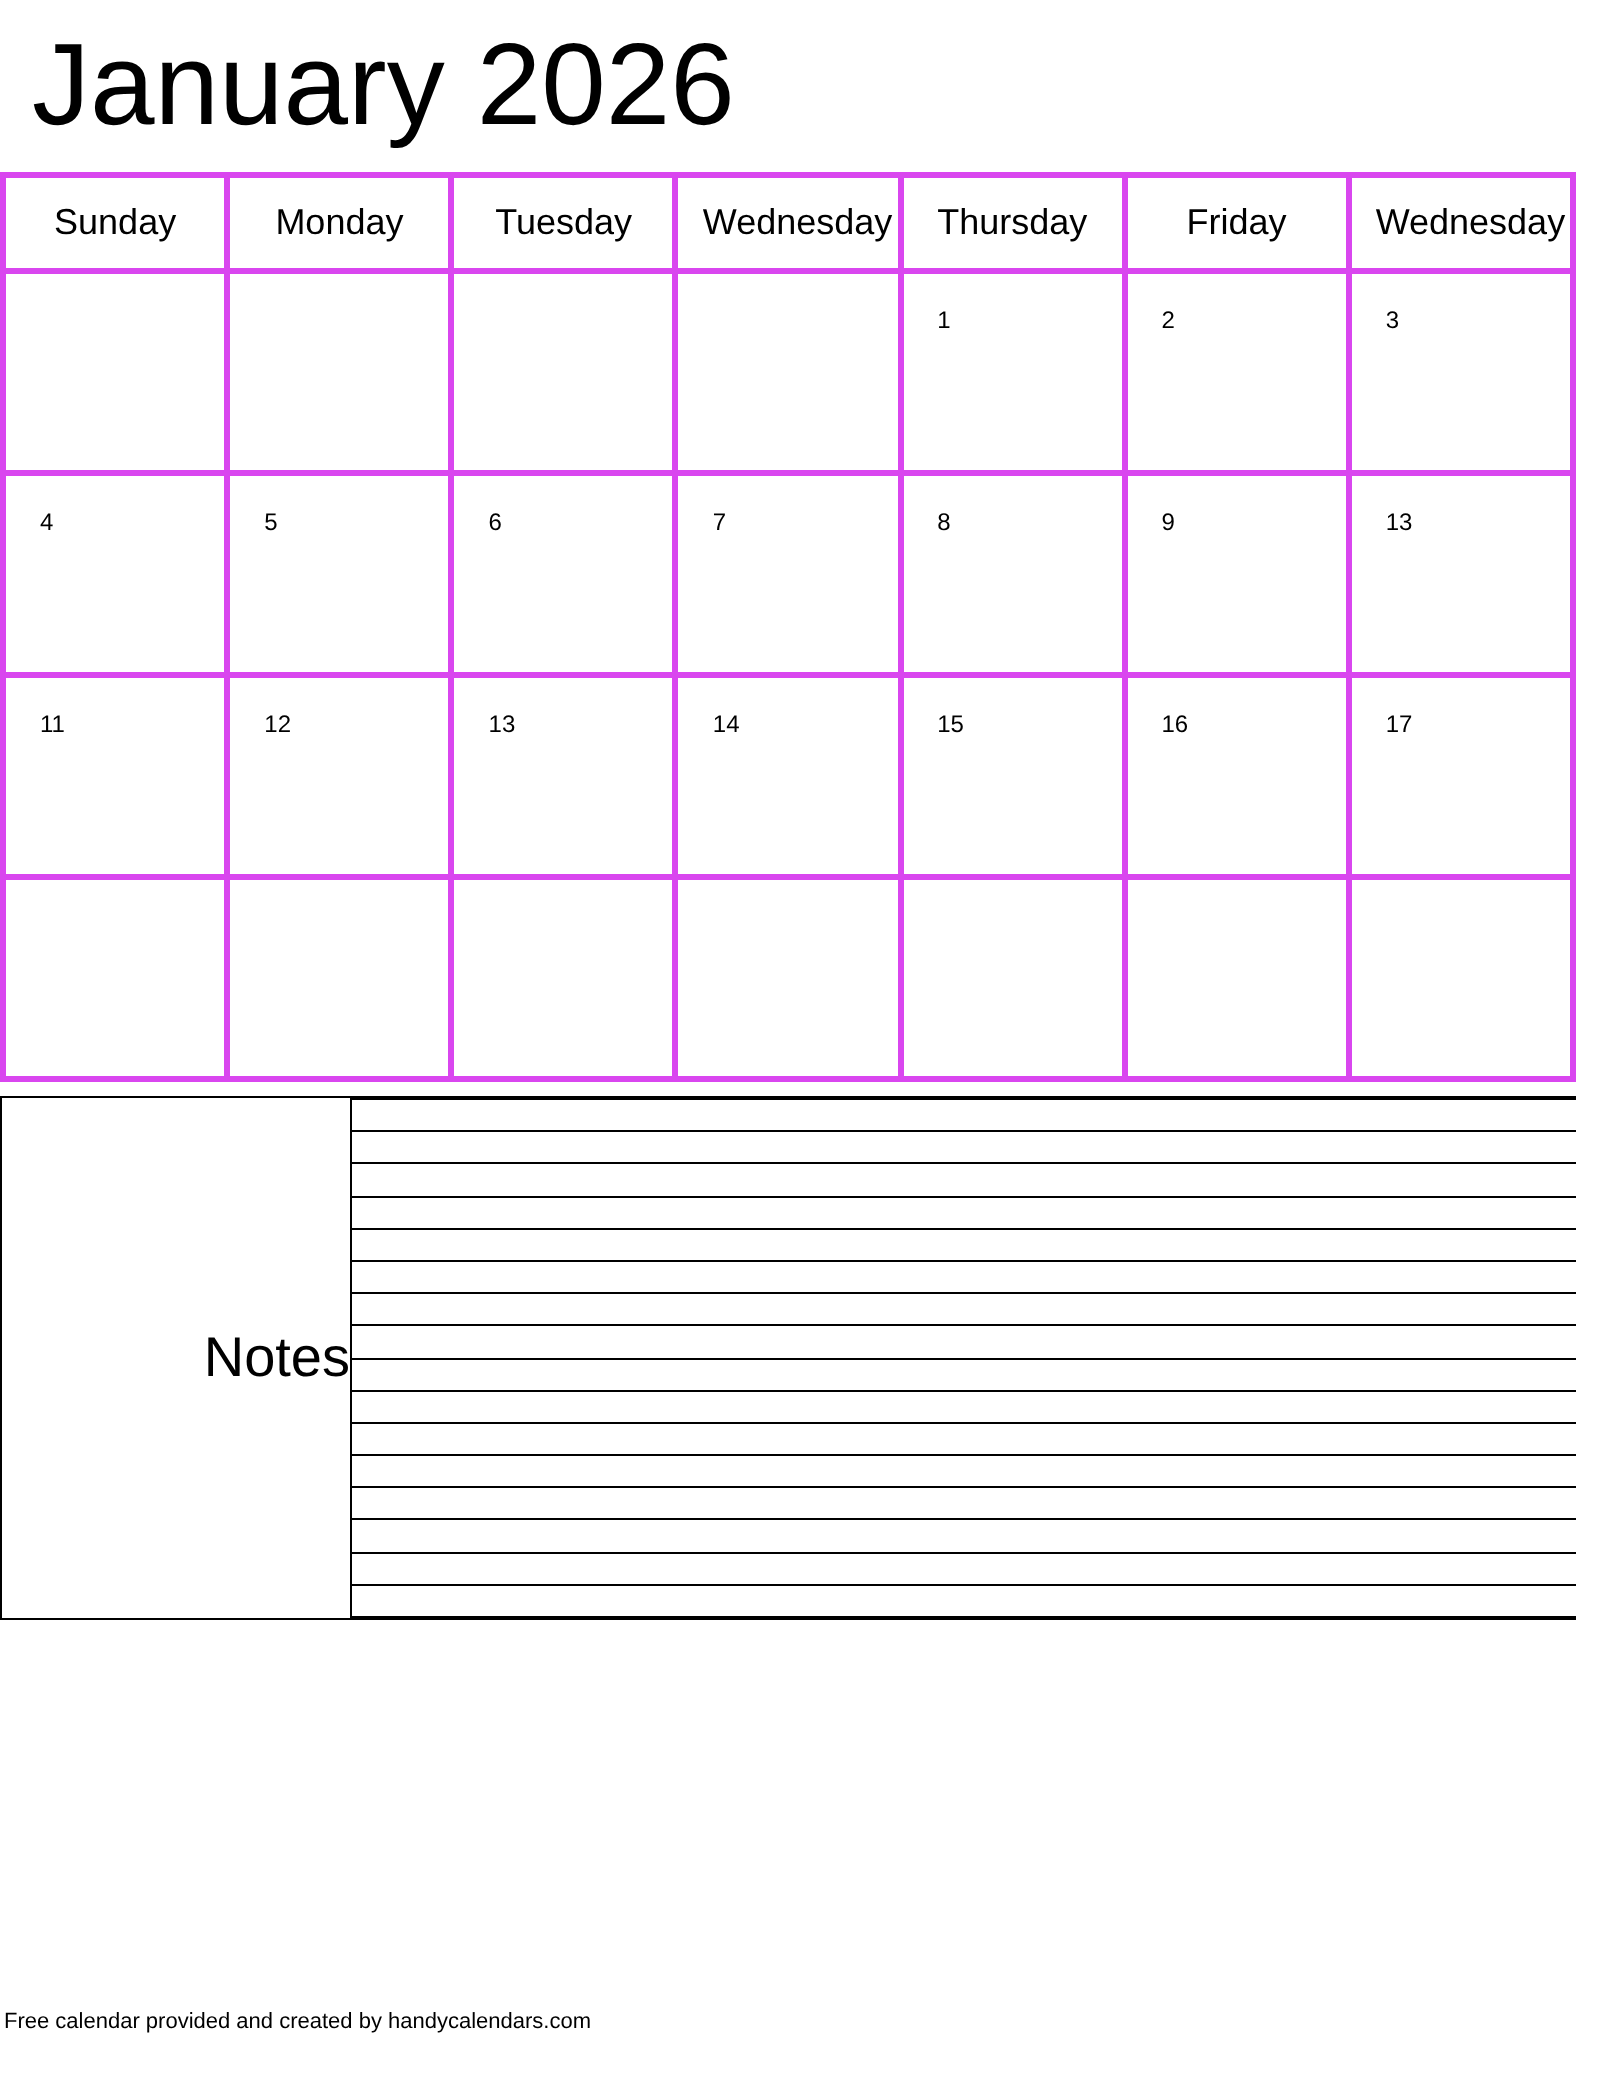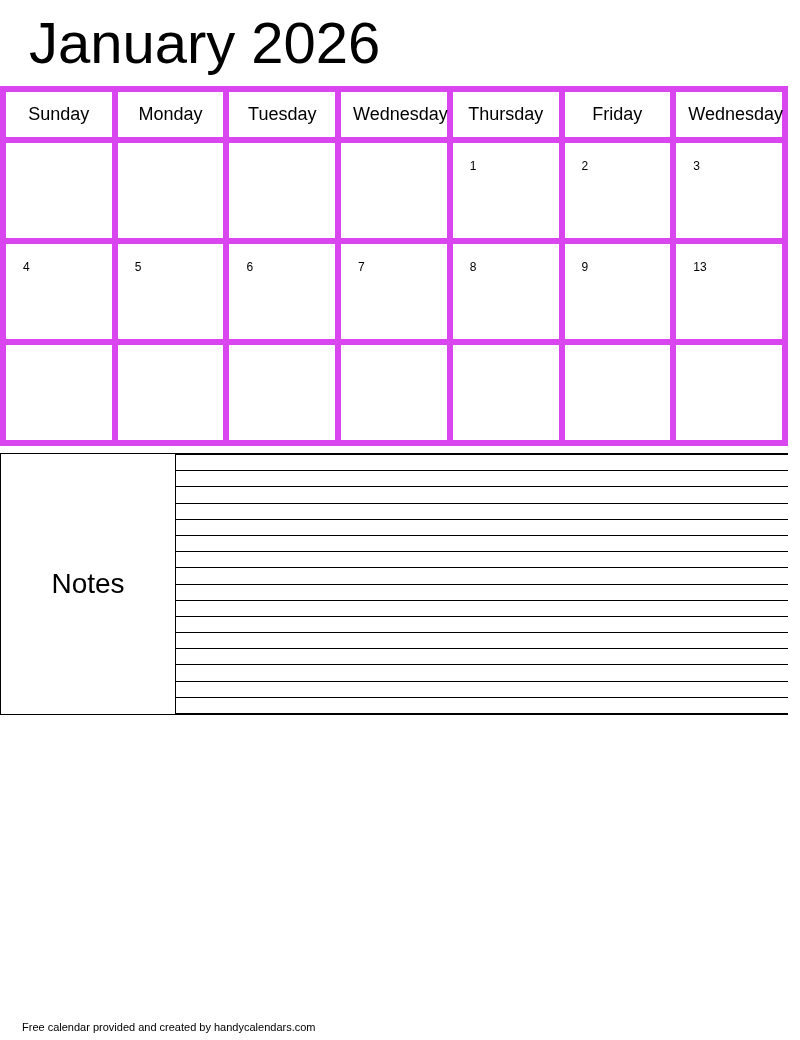--- a/index.html
+++ b/index.html
@@ -20,42 +20,41 @@
     width: 800px;
     height: 1040px;
     padding: 0 0 0 0;
     position: relative;
   }
   
   .title-row {
     height: 86px;
     display: flex;
     align-items: center;
-    padding-left: 4px;
-    margin-left: 25px;
+    padding-left: 16px;
   }
   .title {
     font-size: 58px;
     line-height: 58px;
     font-weight: normal;
     letter-spacing: 0px;
     white-space: nowrap;
   }
   .title .month { }
   .title .year { margin-left: 16px; }
 
   
   .calendar {
     width: 788px;
     margin-left: 0px;
     border-collapse: collapse;
     table-layout: fixed;
   }
   .calendar th, .calendar td {
-    border: 6px solid #d946ef;
+    border: 3px solid #d946ef;
     padding: 12px;
     vertical-align: top;
   }
   .calendar th {
     height: 32px;
     font-size: 18px;
     font-weight: normal;
     text-align: center;
     vertical-align: middle;
   }
@@ -78,21 +77,21 @@
     display: flex;
     border: 1px solid #000000;
     border-right: none;
     height: 262px;
   }
   .notes-label {
     width: 175px;
     border-right: 1px solid #000000;
     display: flex;
     align-items: center;
-    justify-content: center;
+    justify-content: flex-end;
     flex: none;
   }
   .notes-label span {
     font-size: 28px;
   }
   .notes-lines {
     flex: 1 1 auto;
     display: flex;
     flex-direction: column;
     justify-content: space-between;
@@ -101,25 +100,24 @@
   .notes-lines .line {
     height: 1px;
     background: #000000;
     width: 100%;
   }
 
   
   .footer {
     position: absolute;
     left: 2px;
-    bottom: 6px;
+    bottom: 22px;
     font-size: 11px;
     line-height: 13px;
     white-space: nowrap;
-    margin-left: 20px;
   }
 </style>
 </head>
 <body>
 
 <div class="page">
 
   <div class="title-row">
     <div class="title">
       <span class="month">January</span><span class="year">2026</span>
@@ -180,20 +178,43 @@
           </td>
         <td>
             <span class="daynum">9</span>
           </td>
         <td>
             <span class="daynum">13</span>
           </td>
       </tr>
       <tr>
         <td>
+            <span class="daynum">11</span>
+          </td>
+        <td>
+            <span class="daynum">12</span>
+          </td>
+        <td>
+            <span class="daynum">13</span>
+          </td>
+        <td>
+            <span class="daynum">14</span>
+          </td>
+        <td>
+            <span class="daynum">15</span>
+          </td>
+        <td>
+            <span class="daynum">16</span>
+          </td>
+        <td>
+            <span class="daynum">17</span>
+          </td>
+      </tr>
+      <tr>
+        <td>
             <span class="daynum"></span>
           </td>
         <td>
             <span class="daynum"></span>
           </td>
         <td>
             <span class="daynum"></span>
           </td>
         <td>
             <span class="daynum"></span>

